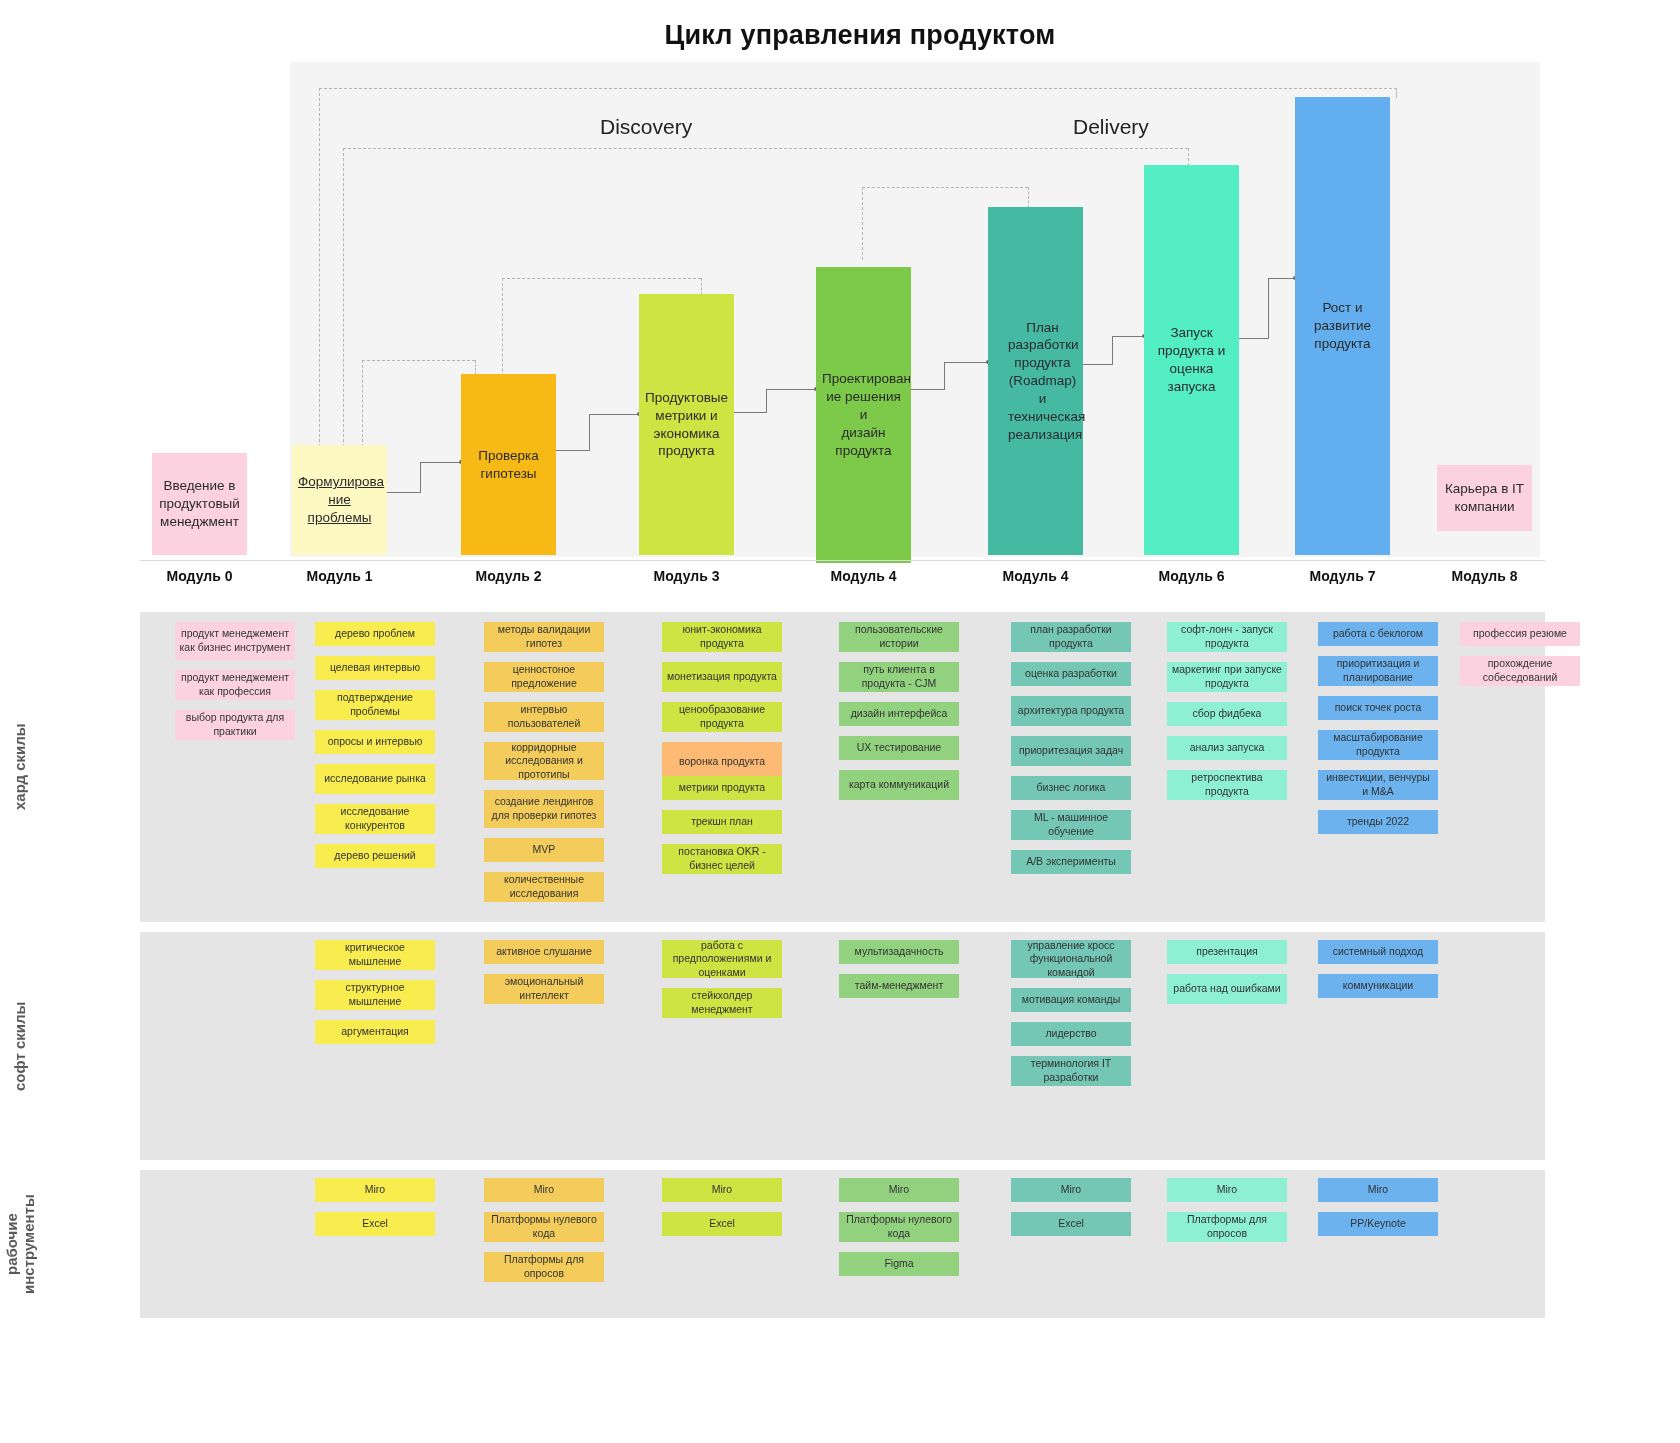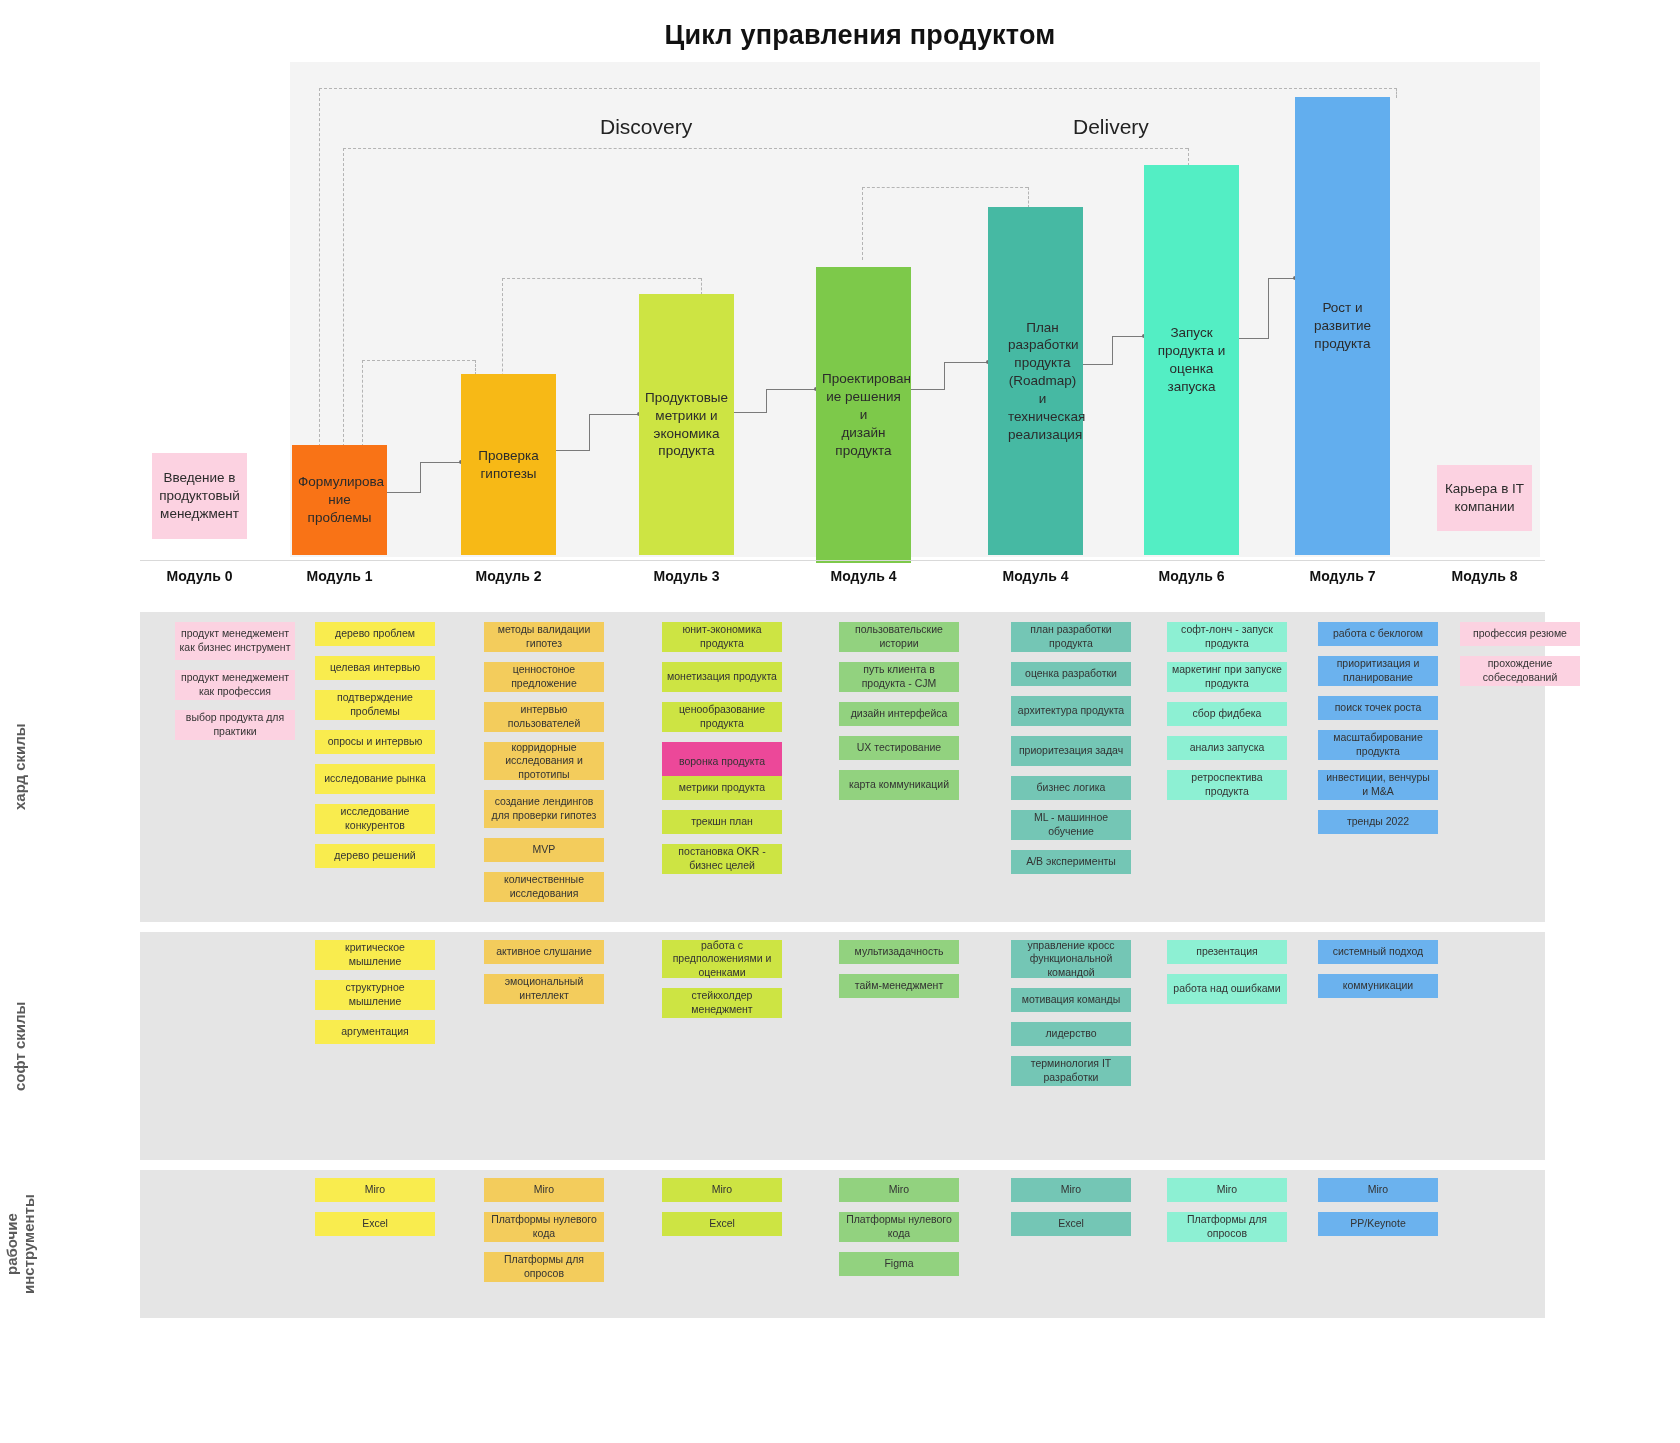--- a/index.html
+++ b/index.html
@@ -197,21 +197,21 @@
   <div class="conn v" style="left:1112px; top:337px; height:28px;"></div>
   <div class="conn h" style="left:1112px; top:336px; width:34px;"></div>
   <div class="conn-dot" style="left:1142px; top:334px;"></div>
 
   <div class="conn h" style="left:1239px; top:338px; width:30px;"></div>
   <div class="conn v" style="left:1268px; top:279px; height:60px;"></div>
   <div class="conn h" style="left:1268px; top:278px; width:30px;"></div>
   <div class="conn-dot" style="left:1293px; top:276px;"></div>
 
   <div id="bars-layer">
-      <div class="bar" style="left: 292px; top: 445px; width: 95px; height: 110px; background: #f97316;">
+      <div class="bar" style="left: 292px; top: 445px; width: 95px; height: 110px; background: #fef9c3; text-decoration: underline;">
         <span class="bar-label">Формулирова<br>ние проблемы</span>
       </div>
       <div class="bar" style="left: 461px; top: 374px; width: 95px; height: 181px; background: rgb(247, 185, 22);">
         <span class="bar-label">Проверка<br>гипотезы</span>
       </div>
       <div class="bar" style="left: 639px; top: 294px; width: 95px; height: 261px; background: rgb(205, 228, 67);">
         <span class="bar-label">Продуктовые<br>метрики и<br>экономика<br>продукта</span>
       </div>
       <div class="bar" style="left: 816px; top: 259px; width: 95px; height: 296px; background: rgb(125, 201, 74); margin-top: 8px;">
         <span class="bar-label">Проектирован<br>ие решения и<br>дизайн<br>продукта</span>
@@ -220,21 +220,21 @@
         <span class="bar-label">План<br>разработки<br>продукта<br>(Roadmap) и<br>техническая<br>реализация</span>
       </div>
       <div class="bar" style="left: 1144px; top: 165px; width: 95px; height: 390px; background: rgb(83, 238, 196);">
         <span class="bar-label">Запуск<br>продукта и<br>оценка<br>запуска</span>
       </div>
       <div class="bar" style="left: 1295px; top: 97px; width: 95px; height: 458px; background: rgb(98, 174, 238);">
         <span class="bar-label">Рост и<br>развитие<br>продукта</span>
       </div>
     </div>
 
-  <div class="side-card" style="left:152px; top:453px; width:95px; height:86px;">
+  <div class="side-card" style="left:152px; top:453px; width:95px; height:102px;">
     <span>Введение в продуктовый менеджмент</span>
   </div>
   <div class="side-card" style="left:1437px; top:465px; width:95px; height:66px;">
     <span>Карьера в IT компании</span>
   </div>
 
   <div id="axis-rule"></div>
   <div id="module-labels">
       <div class="module-label" style="left: 124.5px;">Модуль 0</div>
       <div class="module-label" style="left: 264.5px;">Модуль 1</div>
@@ -315,21 +315,21 @@
       </div>
       <div class="cell" style="left: 662px; top: 622px; height: 30px; background: rgb(205, 228, 67);">
         <span>юнит-экономика продукта</span>
       </div>
       <div class="cell" style="left: 662px; top: 662px; height: 30px; background: rgb(205, 228, 67);">
         <span>монетизация продукта</span>
       </div>
       <div class="cell" style="left: 662px; top: 702px; height: 30px; background: rgb(205, 228, 67);">
         <span>ценообразование продукта</span>
       </div>
-      <div class="cell" style="left: 662px; top: 742px; height: 40px; background: #ec4899;">
+      <div class="cell" style="left: 662px; top: 742px; height: 40px; background: #fdba74;">
         <span>воронка продукта</span>
       </div>
       <div class="cell" style="left: 662px; top: 776px; height: 24px; background: rgb(205, 228, 67);">
         <span>метрики продукта</span>
       </div>
       <div class="cell" style="left: 662px; top: 810px; height: 24px; background: rgb(205, 228, 67);">
         <span>трекшн план</span>
       </div>
       <div class="cell" style="left: 662px; top: 844px; height: 30px; background: rgb(205, 228, 67);">
         <span>постановка OKR - бизнес целей</span>

